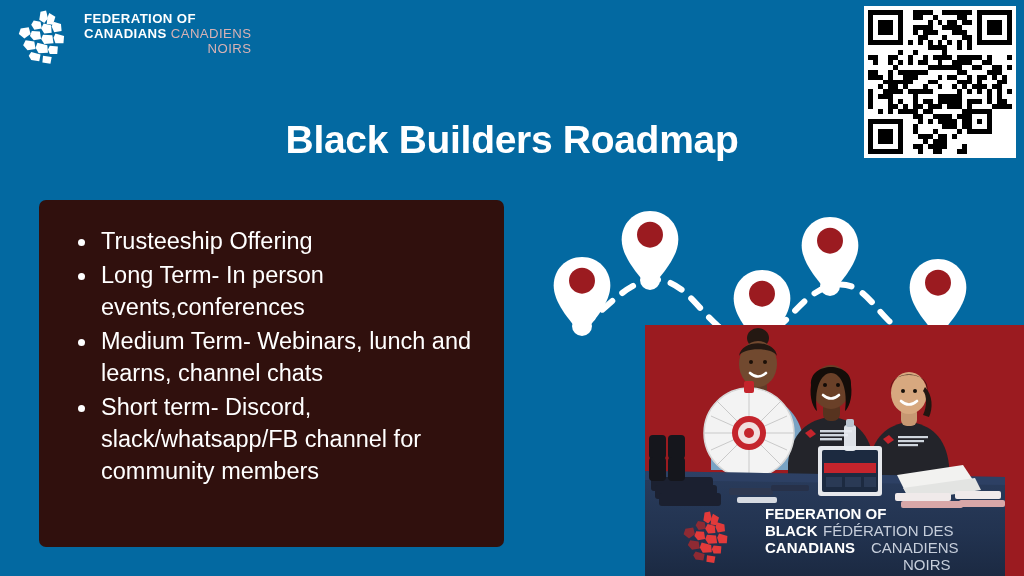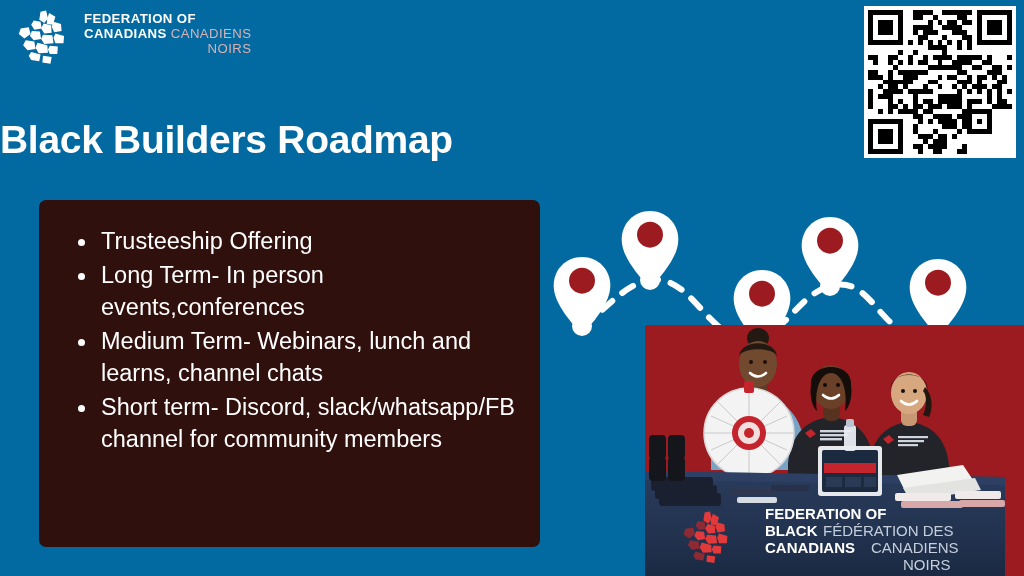--- a/index.html
+++ b/index.html
@@ -43,21 +43,21 @@
     color: #d9b2b4;
   }
   .wm-line.l3 { text-align: right; }
 
   
   #slide-title {
     position: absolute;
     left: 0;
     right: 0;
     top: 92px;
-    text-align: left;
+    text-align: center;
     color: #ffffff;
     font-size: 39px;
     font-weight: bold;
     letter-spacing: -0.3px;
   }
 
   
   #qr-block {
     position: absolute;
     left: 861px;
@@ -80,21 +80,21 @@
     font-size: 18px;
     font-weight: bold;
     letter-spacing: -0.2px;
   }
 
   
   #bullet-panel {
     position: absolute;
     left: 39px;
     top: 200px;
-    width: 501px;
+    width: 465px;
     height: 347px;
     background: #30100D;
     border-radius: 7px;
     box-sizing: border-box;
     padding: 26px 18px 18px 34px;
   }
   #bullet-list {
     margin: 0;
     padding: 0 0 0 26px;
     list-style: none;

